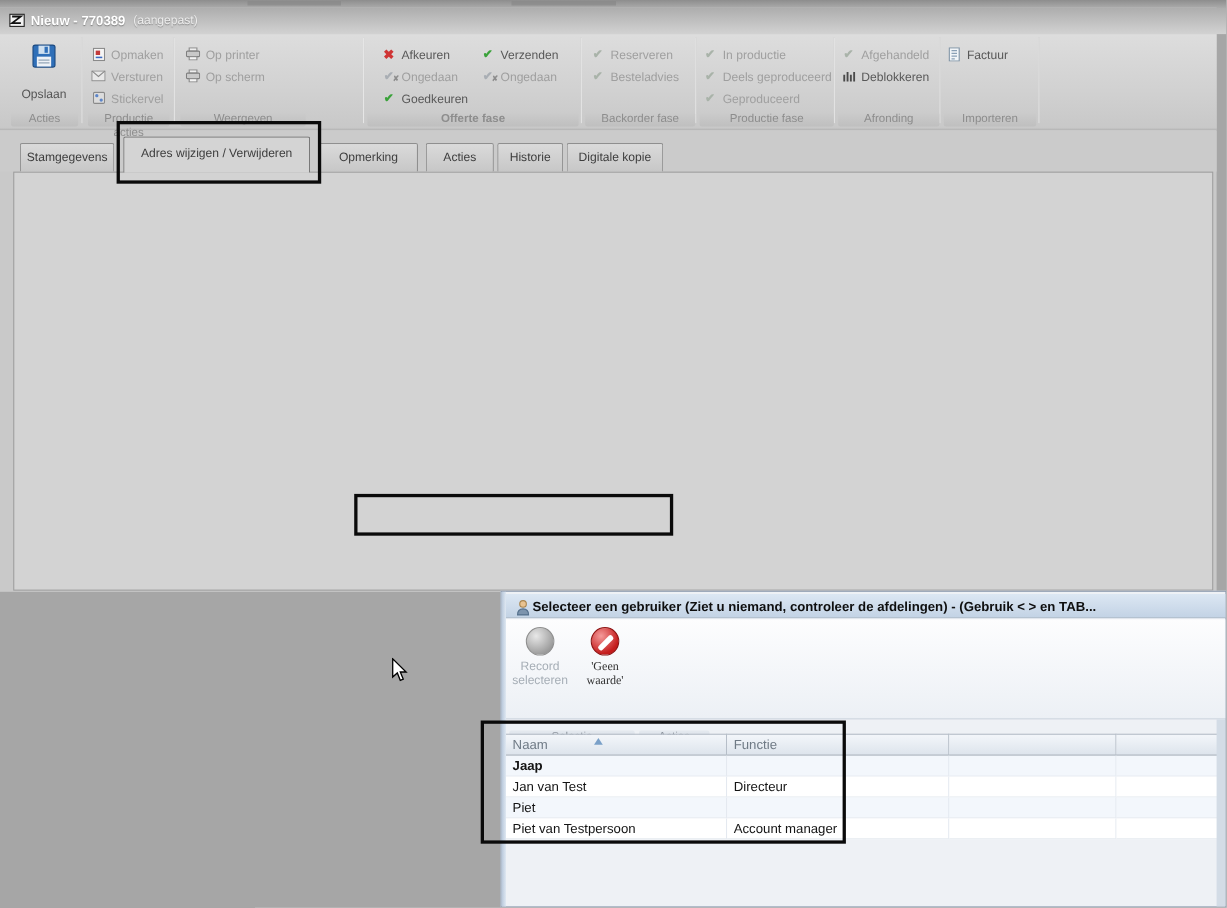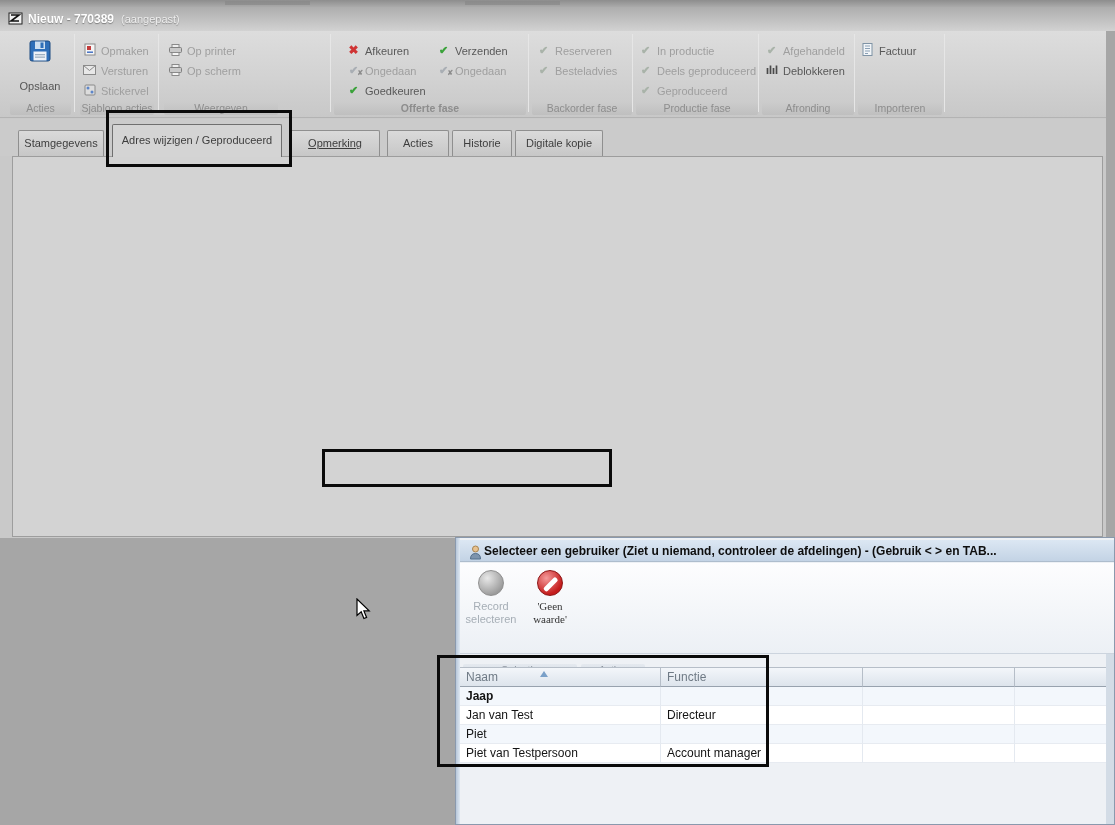--- a/index.html
+++ b/index.html
@@ -181,21 +181,21 @@
       <span class="lb dis">Versturen</span>
     </div>
     <div class="rrow" style="left:82px;top:52px;">
       <span class="ic"><svg width="12" height="12" viewBox="0 0 12 12">
             <rect x="1" y="1" width="10" height="10" rx="1" fill="#dcdcdc" stroke="#8a8a8a"></rect>
             <circle cx="4" cy="4" r="1.5" fill="#5c85c9"></circle>
             <circle cx="8" cy="8" r="1.5" fill="#5c85c9"></circle>
           </svg></span>
       <span class="lb dis">Stickervel</span>
     </div>
-    <div class="gstrip" style="left:80px;width:74px;">Sjabloon acties</div>
+    <div class="gstrip" style="left:80px;width:74px;">Productie acties</div>
 
     <div class="rrow" style="left:168px;top:12px;">
       <span class="ic"><svg width="13" height="12" viewBox="0 0 13 12">
             <rect x="3" y="0.5" width="7" height="3" fill="#eee" stroke="#8a8a8a"></rect>
             <rect x="0.5" y="3.5" width="12" height="5" rx="1" fill="#c9c9c9" stroke="#7f7f7f"></rect>
             <rect x="3" y="8.5" width="7" height="3" fill="#f5f5f5" stroke="#8a8a8a"></rect>
           </svg></span>
       <span class="lb dis">Op printer</span>
     </div>
     <div class="rrow" style="left:168px;top:32px;">
@@ -271,22 +271,22 @@
             <rect x="1" y="0.5" width="9" height="12" fill="#f2f5f8" stroke="#7f93a5"></rect>
             <path d="M3 3 H8 M3 5.5 H8 M3 8 H8 M3 10.5 H6" stroke="#8aa0b5" stroke-width="1"></path>
           </svg></span>
       <span class="lb en">Factuur</span>
     </div>
     <div class="gstrip" style="left:858px;width:84px;">Importeren</div>
   </div>
 
   <div class="tabzone">
     <div class="tab" style="left:18px;width:86px;">Stamgegevens</div>
-    <div class="tab active" style="left:112px;width:170px;">Adres wijzigen / Geproduceerd</div>
-    <div class="tab" style="left:290px;width:90px;text-decoration:underline;">Opmerking</div>
+    <div class="tab active" style="left:112px;width:170px;">Adres wijzigen / Verwijderen</div>
+    <div class="tab" style="left:290px;width:90px;">Opmerking</div>
     <div class="tab" style="left:387px;width:62px;">Acties</div>
     <div class="tab" style="left:452px;width:60px;">Historie</div>
     <div class="tab" style="left:515px;width:88px;">Digitale kopie</div>
   </div>
 
   <div class="content"></div>
 
   <div class="fs" style="left:25px;top:170px;width:423px;height:195px;">
     <span class="legend">Factuur adres</span>
   </div>

